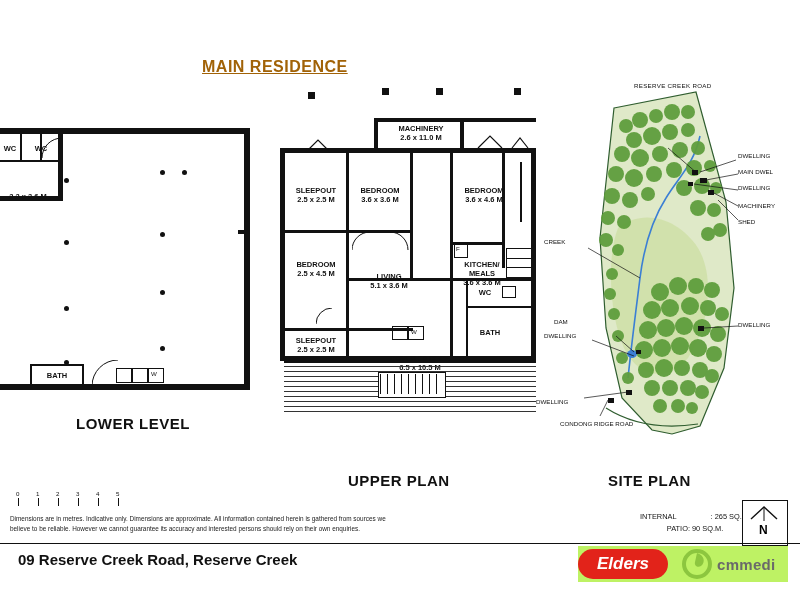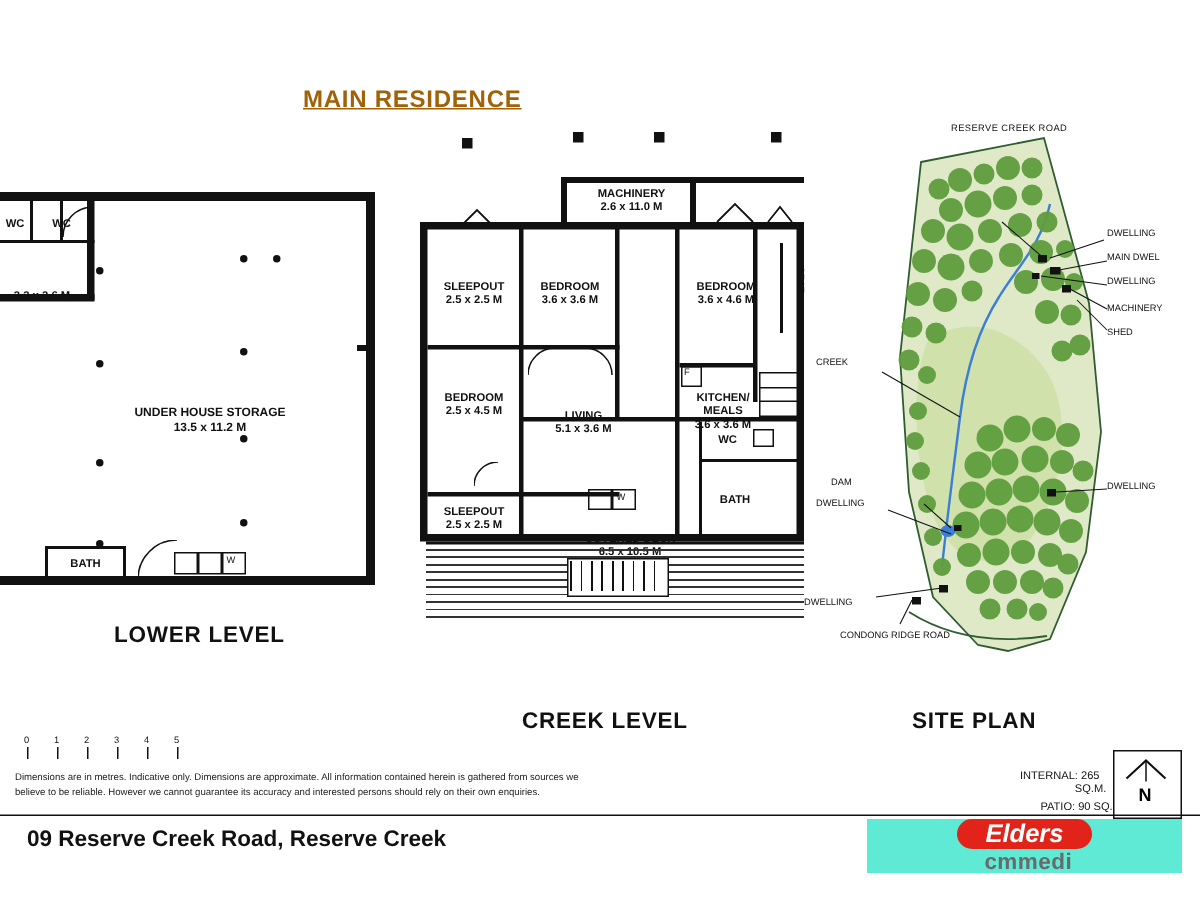--- a/index.html
+++ b/index.html
@@ -40,24 +40,20 @@
   <div class="abs rm" style="left:0px;top:24px;width:20px;">
     <span>WC</span>
   </div>
   <div class="abs rm" style="left:28px;top:24px;width:26px;">
     <span>WC</span>
   </div>
   <div class="abs rm" style="left:0px;top:72px;width:56px;">
     <span>3.3 x 3.6 M</span>
   </div>
 
-  <div class="abs rm" style="left:60px;top:150px;width:160px;font-size:8px;">
-    <span>UNDER HOUSE STORAGE</span><br>
-    <span>13.5 x 11.2 M</span>
-  </div>
 
   <div class="abs" style="left:64px;top:58px;width:5px;height:5px;background:#111;border-radius:50%;"></div>
   <div class="abs" style="left:64px;top:120px;width:5px;height:5px;background:#111;border-radius:50%;"></div>
   <div class="abs" style="left:64px;top:186px;width:5px;height:5px;background:#111;border-radius:50%;"></div>
   <div class="abs" style="left:64px;top:240px;width:5px;height:5px;background:#111;border-radius:50%;"></div>
   <div class="abs" style="left:160px;top:50px;width:5px;height:5px;background:#111;border-radius:50%;"></div>
   <div class="abs" style="left:160px;top:112px;width:5px;height:5px;background:#111;border-radius:50%;"></div>
   <div class="abs" style="left:160px;top:170px;width:5px;height:5px;background:#111;border-radius:50%;"></div>
   <div class="abs" style="left:160px;top:226px;width:5px;height:5px;background:#111;border-radius:50%;"></div>
   <div class="abs" style="left:182px;top:50px;width:5px;height:5px;background:#111;border-radius:50%;"></div>
@@ -193,21 +189,21 @@
   <svg class="abs" width="20" height="20" style="left:82px;top:150px;">
       <path d="M0,18 A18,18 0 0,1 18,0" fill="none" stroke="#111" stroke-width="1"></path>
     </svg>
   <svg class="abs" width="20" height="20" style="left:120px;top:150px;">
       <path d="M18,18 A18,18 0 0,0 0,0" fill="none" stroke="#111" stroke-width="1"></path>
     </svg>
   <svg class="abs" width="18" height="18" style="left:46px;top:226px;">
       <path d="M0,16 A16,16 0 0,1 16,0" fill="none" stroke="#111" stroke-width="1"></path>
     </svg>
 </div>
-<div class="abs lvl" style="left:348px;top:472px;">CREEK LEVEL</div>
+<div class="abs lvl" style="left:348px;top:472px;">UPPER PLAN</div>
 
 <div class="abs" style="left:548px;top:78px;width:250px;height:370px;">
   <div class="abs tinytxt" style="left:86px;top:4px;letter-spacing:.3px;">RESERVE CREEK ROAD</div>
 
   <svg class="abs" width="250" height="370" style="left:0;top:0;">
 
     <polygon points="66,30 148,14 178,124 186,210 176,290 152,348 124,356 104,352 74,320 58,250 52,160" fill="#dfe9c8" stroke="#2f5d2f" stroke-width="1.2"></polygon>
 
     <path d="M70,150 C95,130 130,140 150,170 C168,200 160,250 140,280 C120,305 90,300 76,270 C62,240 58,180 70,150 Z" fill="#cfe0a8" opacity="0.9"></path>
 
@@ -349,42 +345,42 @@
   <div class="abs tinytxt" style="left:78px;top:-8px;">4</div>
   <div class="abs tinytxt" style="left:98px;top:-8px;">5</div>
 </div>
 
 <div class="abs fineprint" style="left:10px;top:514px;width:380px;">
   <div>Dimensions are in metres.  Indicative only.  Dimensions are approximate.  All information contained herein is gathered from sources we</div>
   <div>believe to be reliable.  However we cannot guarantee its accuracy and interested persons should rely on their own enquiries.</div>
 </div>
 
 <div class="abs" style="left:640px;top:512px;width:110px;">
-  <div style="display:flex;justify-content:space-between;margin-left:40px;">
+  <div style="display:flex;justify-content:space-between;">
     <span class="legend">INTERNAL</span>
     <span class="legendv">: 265 SQ.M.</span>
   </div>
-  <div style="display:flex;justify-content:flex-end;margin-top:3px;">
+  <div style="display:flex;justify-content:center;margin-top:3px;">
     <span class="legend">PATIO</span>
     <span class="legendv">:   90 SQ.M.</span>
   </div>
 </div>
 
 <div class="abs" style="left:742px;top:500px;width:44px;height:44px;border:1px solid #111;background:#fff;">
   <svg width="42" height="42">
     <path d="M8,18 L21,6 L34,18" fill="none" stroke="#111" stroke-width="1.4"></path>
     <path d="M21,6 L21,20" stroke="#111" stroke-width="1"></path>
   </svg>
   <div class="abs" style="left:16px;top:22px;font-size:12px;font-weight:bold;">N</div>
 </div>
 
 <div class="abs sep" style="left:0px;top:543px;width:800px;height:1px;"></div>
 <div class="abs addr" style="left:18px;top:551px;">09 Reserve Creek Road, Reserve Creek</div>
 
-<div class="abs" style="left:578px;top:546px;width:210px;height:36px;background:#5eead4;display:flex;align-items:center;flex-direction:column;">
+<div class="abs" style="left:578px;top:546px;width:210px;height:36px;background:#bef264;display:flex;align-items:center;">
   <div class="elders" style="width:90px;height:30px;border-radius:15px;display:flex;align-items:center;justify-content:center;font-size:17px;">
     <span>Elders</span>
   </div>
   <svg width="30" height="30" style="margin-left:14px;">
     <circle cx="15" cy="15" r="13" fill="none" stroke="#8cc63f" stroke-width="4"></circle>
     <path d="M15,4 C22,6 24,13 19,17 C16,19 12,17 13,13" fill="#8cc63f"></path>
   </svg>
   <span class="cmm" style="margin-left:5px;">cmmedi</span>
 </div>
 

